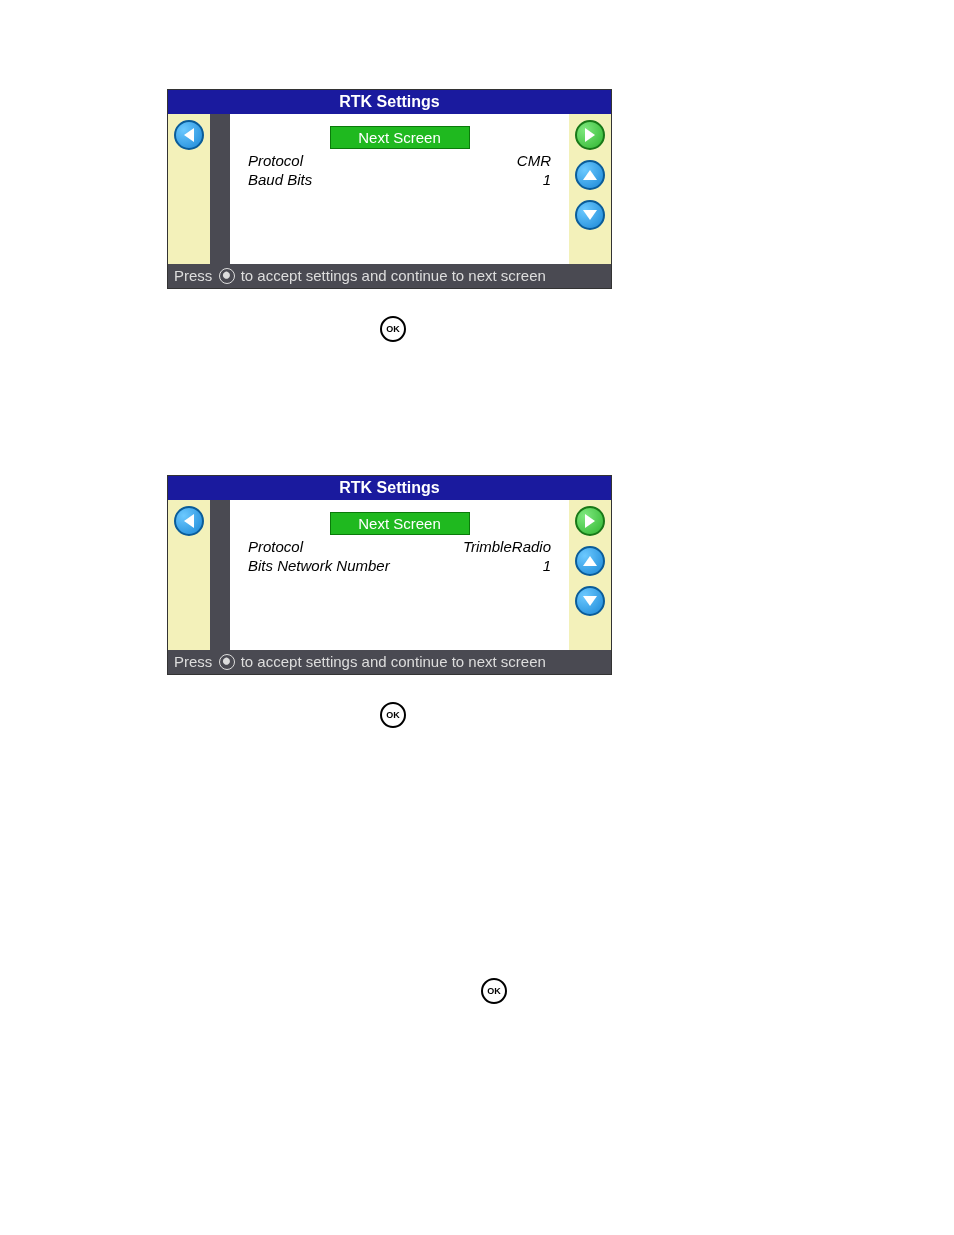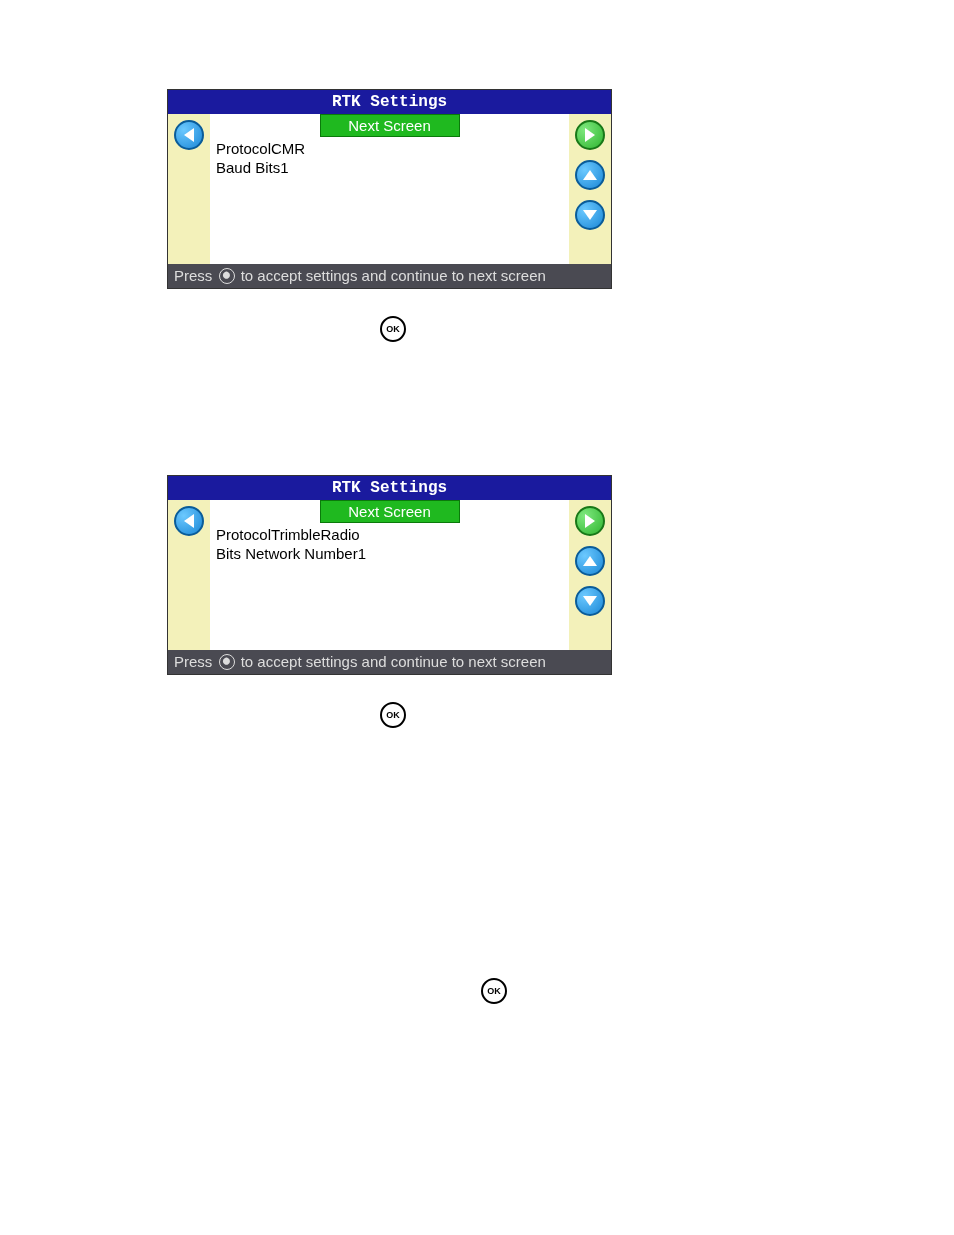--- a/index.html
+++ b/index.html
@@ -17,64 +17,66 @@
     border: 1px solid #333;
     box-sizing: border-box;
   }
   .titlebar {
     background: #1a1a9e;
     color: #fff;
     font-weight: bold;
     text-align: center;
     font-size: 16px;
     padding: 3px 0;
-    font-family: Liberation Mono, monospace;
   }
   .body-row {
     display: flex;
     height: 150px;
     background: #4a4a52;
   }
   .side {
     width: 42px;
     background: #f3f1ba;
     display: flex;
     flex-direction: column;
     align-items: center;
     padding-top: 6px;
     gap: 10px;
     box-sizing: border-box;
   }
   .content {
     flex: 1;
     background: #ffffff;
     position: relative;
-    padding: 0;
+    padding: 12px;
     display: flex;
     flex-direction: column;
+    margin-left: 20px;
   }
   .nextscreen {
     background: #1fb91f;
     color: #fff;
     text-align: center;
     font-size: 15px;
     font-weight: 500;
     padding: 2px 0;
     width: 140px;
     margin: 0 auto;
     border: 1px solid #0a7a0a;
     box-sizing: border-box;
   }
   .rows {
     padding: 2px 6px;
     font-size: 15px;
   }
   .rowline {
     display: flex;
+    justify-content: space-between;
     padding: 1px 0;
+    font-style: italic;
   }
   .label { color: #000; }
   .value { color: #000000; }
   .footer {
     background: #4a4a52;
     color: #ddd;
     font-size: 15px;
     padding: 3px 6px;
     line-height: 1.2;
   }

